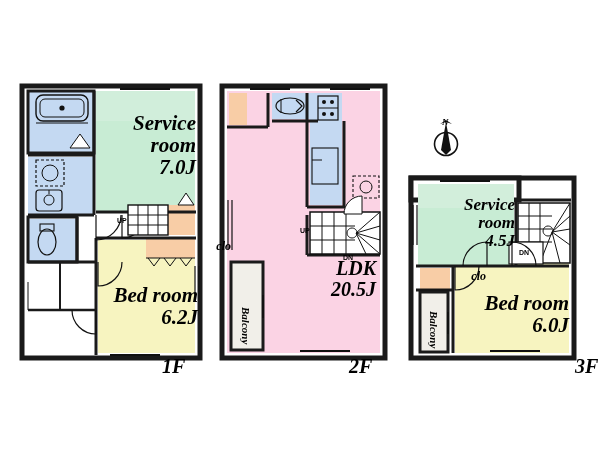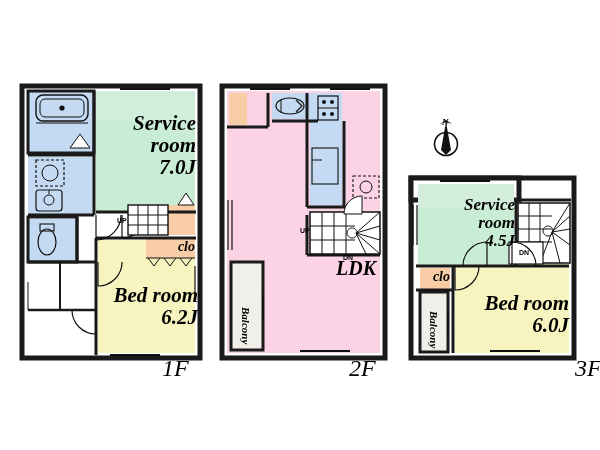--- a/index.html
+++ b/index.html
@@ -30,28 +30,29 @@
     line-height: 1.05;
     text-align: right;
   }
   .room-name {
     font-size: 21px;
   }
   .room-name.small {
     font-size: 17px;
   }
   .floor-tag {
-    font-size: 24px;
-    font-style: italic;
-    font-weight: normal;
+    font-size: 20px;
+    font-style: italic;
+    font-weight: bold;
   }
   .clo-lbl {
-    font-size: 14px;
-    font-style: italic;
-    font-weight: bold;
+    font-size: 12px;
+    font-style: italic;
+    font-weight: bold;
+    margin-left: 36px;
   }
   .stair-lbl {
     font-size: 7px;
     font-style: normal;
     font-weight: bold;
     font-family: "Liberation Sans", sans-serif;
   }
   .balcony-lbl {
     font-size: 11px;
     font-style: italic;
@@ -325,20 +326,21 @@
 </div>
 
 <div class="lbl clo-lbl" style="left:146px; top:240px; width:49px;"><span>clo</span></div>
 
 <div class="lbl stair-lbl" style="left:117px; top:217px;"><span>UP</span></div>
 
 <div class="lbl floor-tag" style="left:162px; top:356px;"><span>1F</span></div>
 
 <div class="lbl room-name ldk-lbl" style="left:266px; top:258px; width:110px;">
   <span>LDK</span><br>
+  <span>20.5J</span>
 </div>
 
 <div class="lbl balcony-lbl" style="left:239px; top:274px; height:70px;"><span>Balcony</span></div>
 
 <div class="lbl stair-lbl" style="left:300px; top:227px;"><span>UP</span></div>
 
 <div class="lbl stair-lbl" style="left:343px; top:254px;"><span>DN</span></div>
 
 <div class="lbl floor-tag" style="left:349px; top:356px;"><span>2F</span></div>
 

